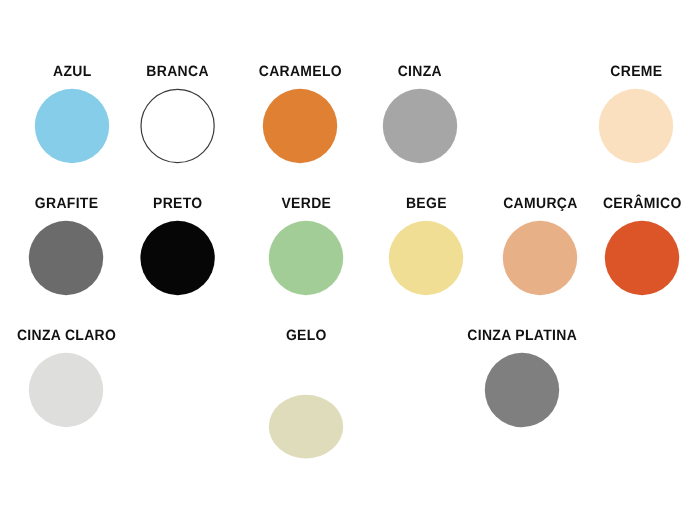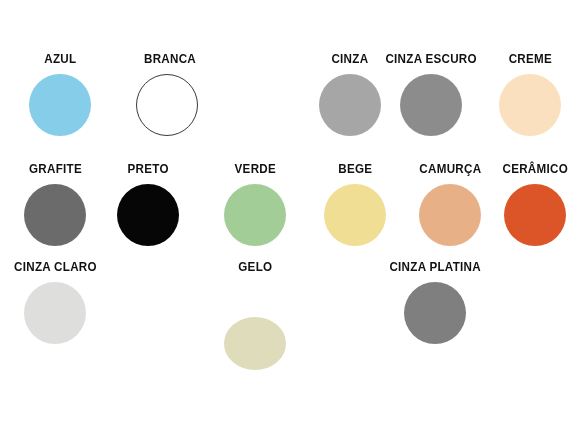--- a/index.html
+++ b/index.html
@@ -21,21 +21,21 @@
     background: #ffffff;
   }
   .swatch-row {
     position: absolute;
     left: 0;
     width: 580px;
     height: 110px;
   }
   #row-1 { top: 52px; }
   #row-2 { top: 162px; text-align: right; }
-  #row-3 { top: 260px; text-align: right; }
+  #row-3 { top: 272px; text-align: right; }
 
   .swatch {
     position: absolute;
     top: 0;
     width: 100px;
     height: 110px;
     display: flex;
     flex-direction: column;
     align-items: center;
   }
@@ -66,31 +66,31 @@
 </style>
 </head>
 <body>
 
 <div id="swatch-board">
   <div class="swatch-row" id="row-1">
       <div class="swatch" style="left: 10px;">
         <div class="swatch-label">AZUL</div>
         <div class="swatch-circle" style="background: rgb(133, 205, 232);"></div>
       </div>
-      <div class="swatch" style="left: 98px; align-items: flex-end;">
+      <div class="swatch" style="left: 98px;">
         <div class="swatch-label">BRANCA</div>
         <div class="swatch-circle outlined" style="background: rgb(255, 255, 255);"></div>
+      </div>
+      <div class="swatch" style="left: 200px;">
+        <div class="swatch-label">CARAMELO</div>
+        <div class="swatch-circle" style="background: rgb(224, 128, 51);"></div>
       </div>
       <div class="swatch" style="left: 300px;">
         <div class="swatch-label">CINZA</div>
         <div class="swatch-circle" style="background: rgb(166, 166, 166);"></div>
-      </div>
-      <div class="swatch" style="left: 381px;">
-        <div class="swatch-label">CINZA ESCURO</div>
-        <div class="swatch-circle" style="background: rgb(140, 140, 140);"></div>
       </div>
       <div class="swatch" style="left: 480px;">
         <div class="swatch-label">CREME</div>
         <div class="swatch-circle" style="background: rgb(250, 224, 190);"></div>
       </div>
     </div>
   <div class="swatch-row" id="row-2">
       <div class="swatch" style="left: 5px;">
         <div class="swatch-label">GRAFITE</div>
         <div class="swatch-circle" style="background: rgb(107, 107, 107);"></div>

